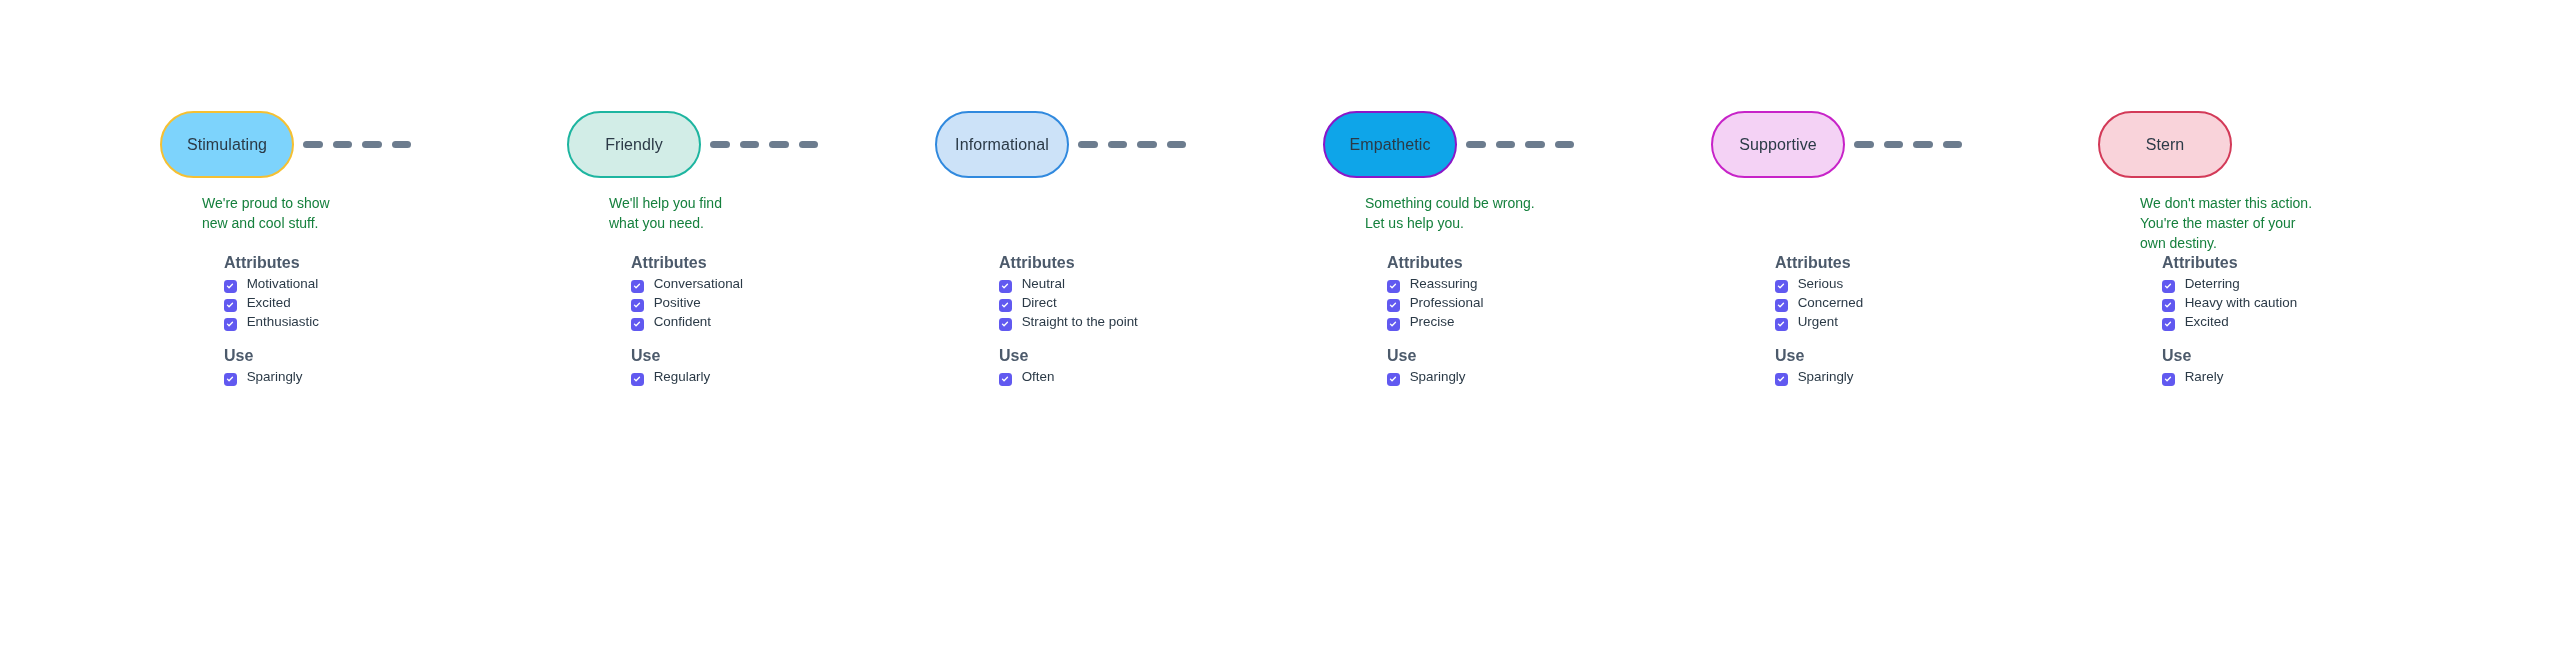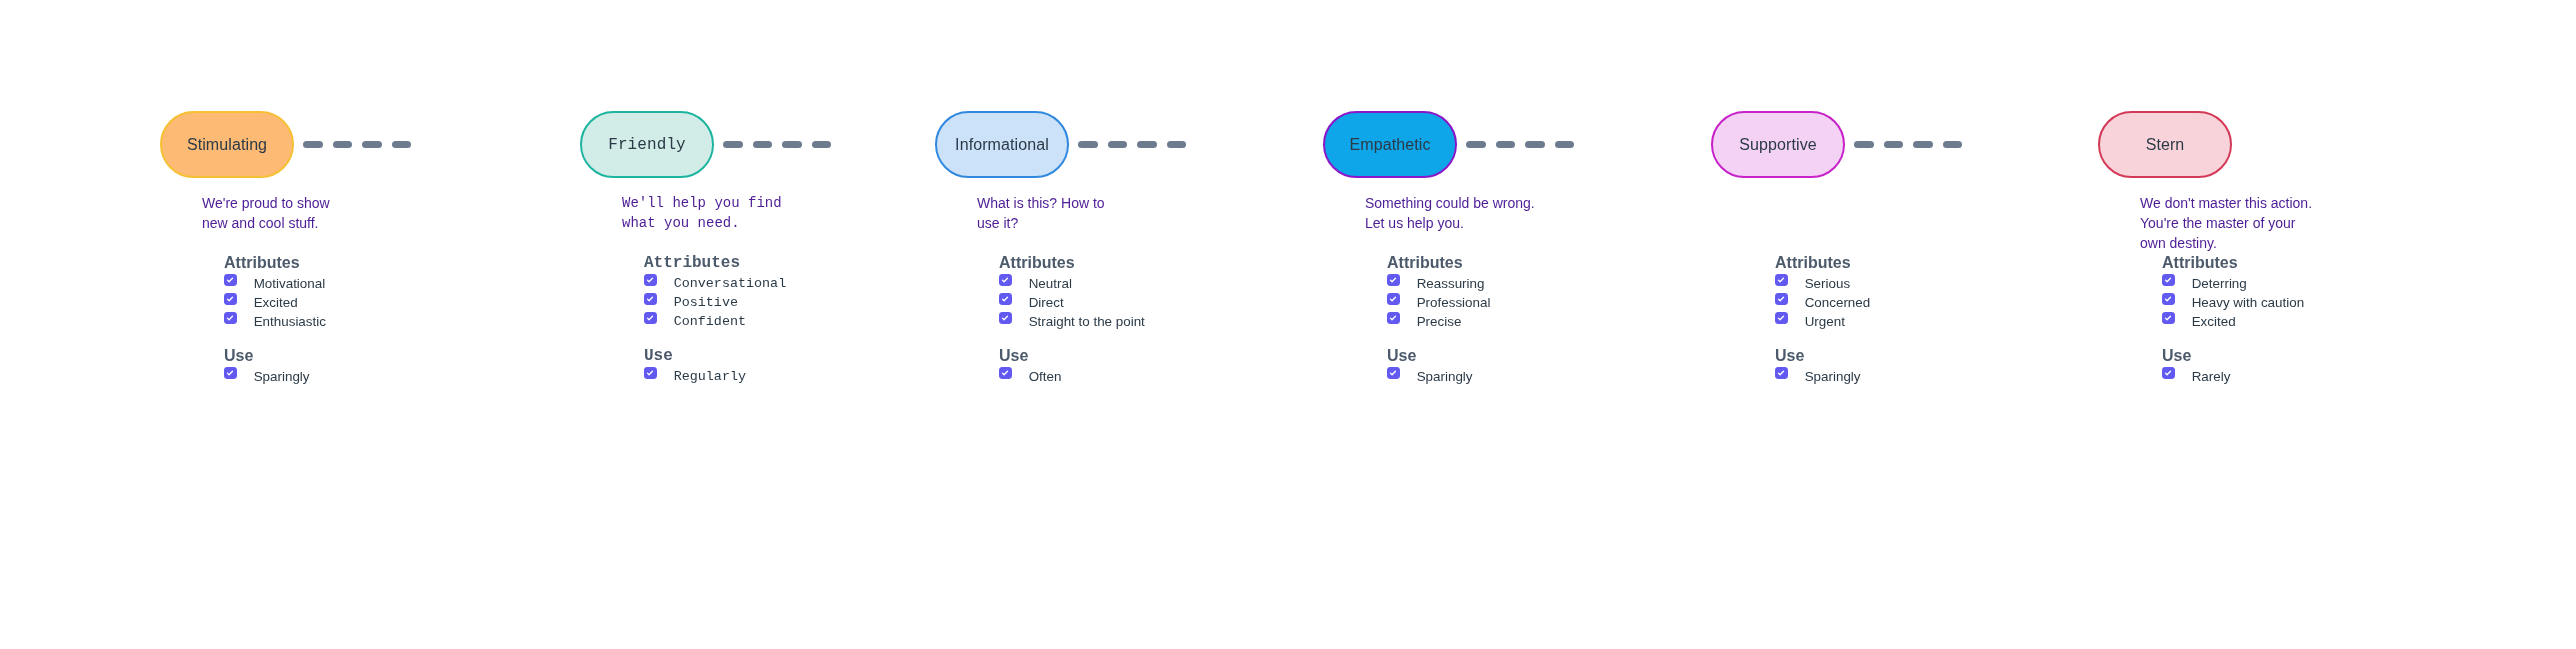--- a/index.html
+++ b/index.html
@@ -77,21 +77,21 @@
   }
 
   
   .desc {
     position: absolute;
     left: 42px;
     top: 82px;
     width: 268px;
     font-size: 14px;
     line-height: 20px;
-    color: #4c1d95;
+    color: #15803d;
     white-space: pre-line;
   }
 
   
   .groups {
     position: absolute;
     left: 64px;
     top: 144px;
     width: 288px;
   }
@@ -101,22 +101,22 @@
   .group-title {
     font-size: 16px;
     font-weight: 700;
     color: #4C5A6B;
     line-height: 16px;
     margin-bottom: 2.7px;
   }
 
   .chk-row {
     display: flex;
-    align-items: flex-start;
-    gap: 17px;
+    align-items: flex-end;
+    gap: 10px;
     height: 19px;
   }
 
   .checkbox {
     width: 12.7px;
     height: 12.7px;
     border-radius: 3.4px;
     background: #6159F0;
     flex: 0 0 auto;
     display: flex;
@@ -132,21 +132,21 @@
     line-height: 19px;
     white-space: nowrap;
   }
 </style>
 </head>
 <body>
 
 <div id="board">
     <div class="tone-col" style="left: 160px;">
       <div class="pill-row">
-        <div class="pill" style="background: #fdba74; border-color: rgb(245, 192, 51);">
+        <div class="pill" style="background: #7dd3fc; border-color: rgb(245, 192, 51);">
           <span class="pill-label">Stimulating</span>
         </div>
         <div class="connector">
           <span class="dash"></span>
           <span class="dash"></span>
           <span class="dash"></span>
           <span class="dash"></span>
         </div>
       </div>
       <div class="desc">We're proud to show
@@ -185,21 +185,21 @@
             <span class="checkbox">
               <svg width="8" height="8" viewBox="0 0 12 12">
                 <path d="M2.2 6.2 L4.6 8.6 L9.7 3.4" fill="none" stroke="#ffffff" stroke-width="2" stroke-linecap="round" stroke-linejoin="round"></path>
               </svg>
             </span>
             <span class="chk-label">Sparingly</span>
           </div>
         </div>
       </div>
     </div>
-    <div class="tone-col" style="left: 580px; font-family: Liberation Mono, monospace;">
+    <div class="tone-col" style="left: 567px;">
       <div class="pill-row">
         <div class="pill" style="background: rgb(210, 237, 231); border-color: rgb(29, 181, 160);">
           <span class="pill-label">Friendly</span>
         </div>
         <div class="connector">
           <span class="dash"></span>
           <span class="dash"></span>
           <span class="dash"></span>
           <span class="dash"></span>
         </div>
@@ -252,22 +252,20 @@
         <div class="pill" style="background: rgb(204, 226, 248); border-color: rgb(48, 137, 222);">
           <span class="pill-label">Informational</span>
         </div>
         <div class="connector">
           <span class="dash"></span>
           <span class="dash"></span>
           <span class="dash"></span>
           <span class="dash"></span>
         </div>
       </div>
-      <div class="desc">What is this? How to
-use it?</div>
       <div class="groups">
         <div class="group">
           <div class="group-title">Attributes</div>
           <div class="chk-row">
             <span class="checkbox">
               <svg width="8" height="8" viewBox="0 0 12 12">
                 <path d="M2.2 6.2 L4.6 8.6 L9.7 3.4" fill="none" stroke="#ffffff" stroke-width="2" stroke-linecap="round" stroke-linejoin="round"></path>
               </svg>
             </span>
             <span class="chk-label">Neutral</span>

